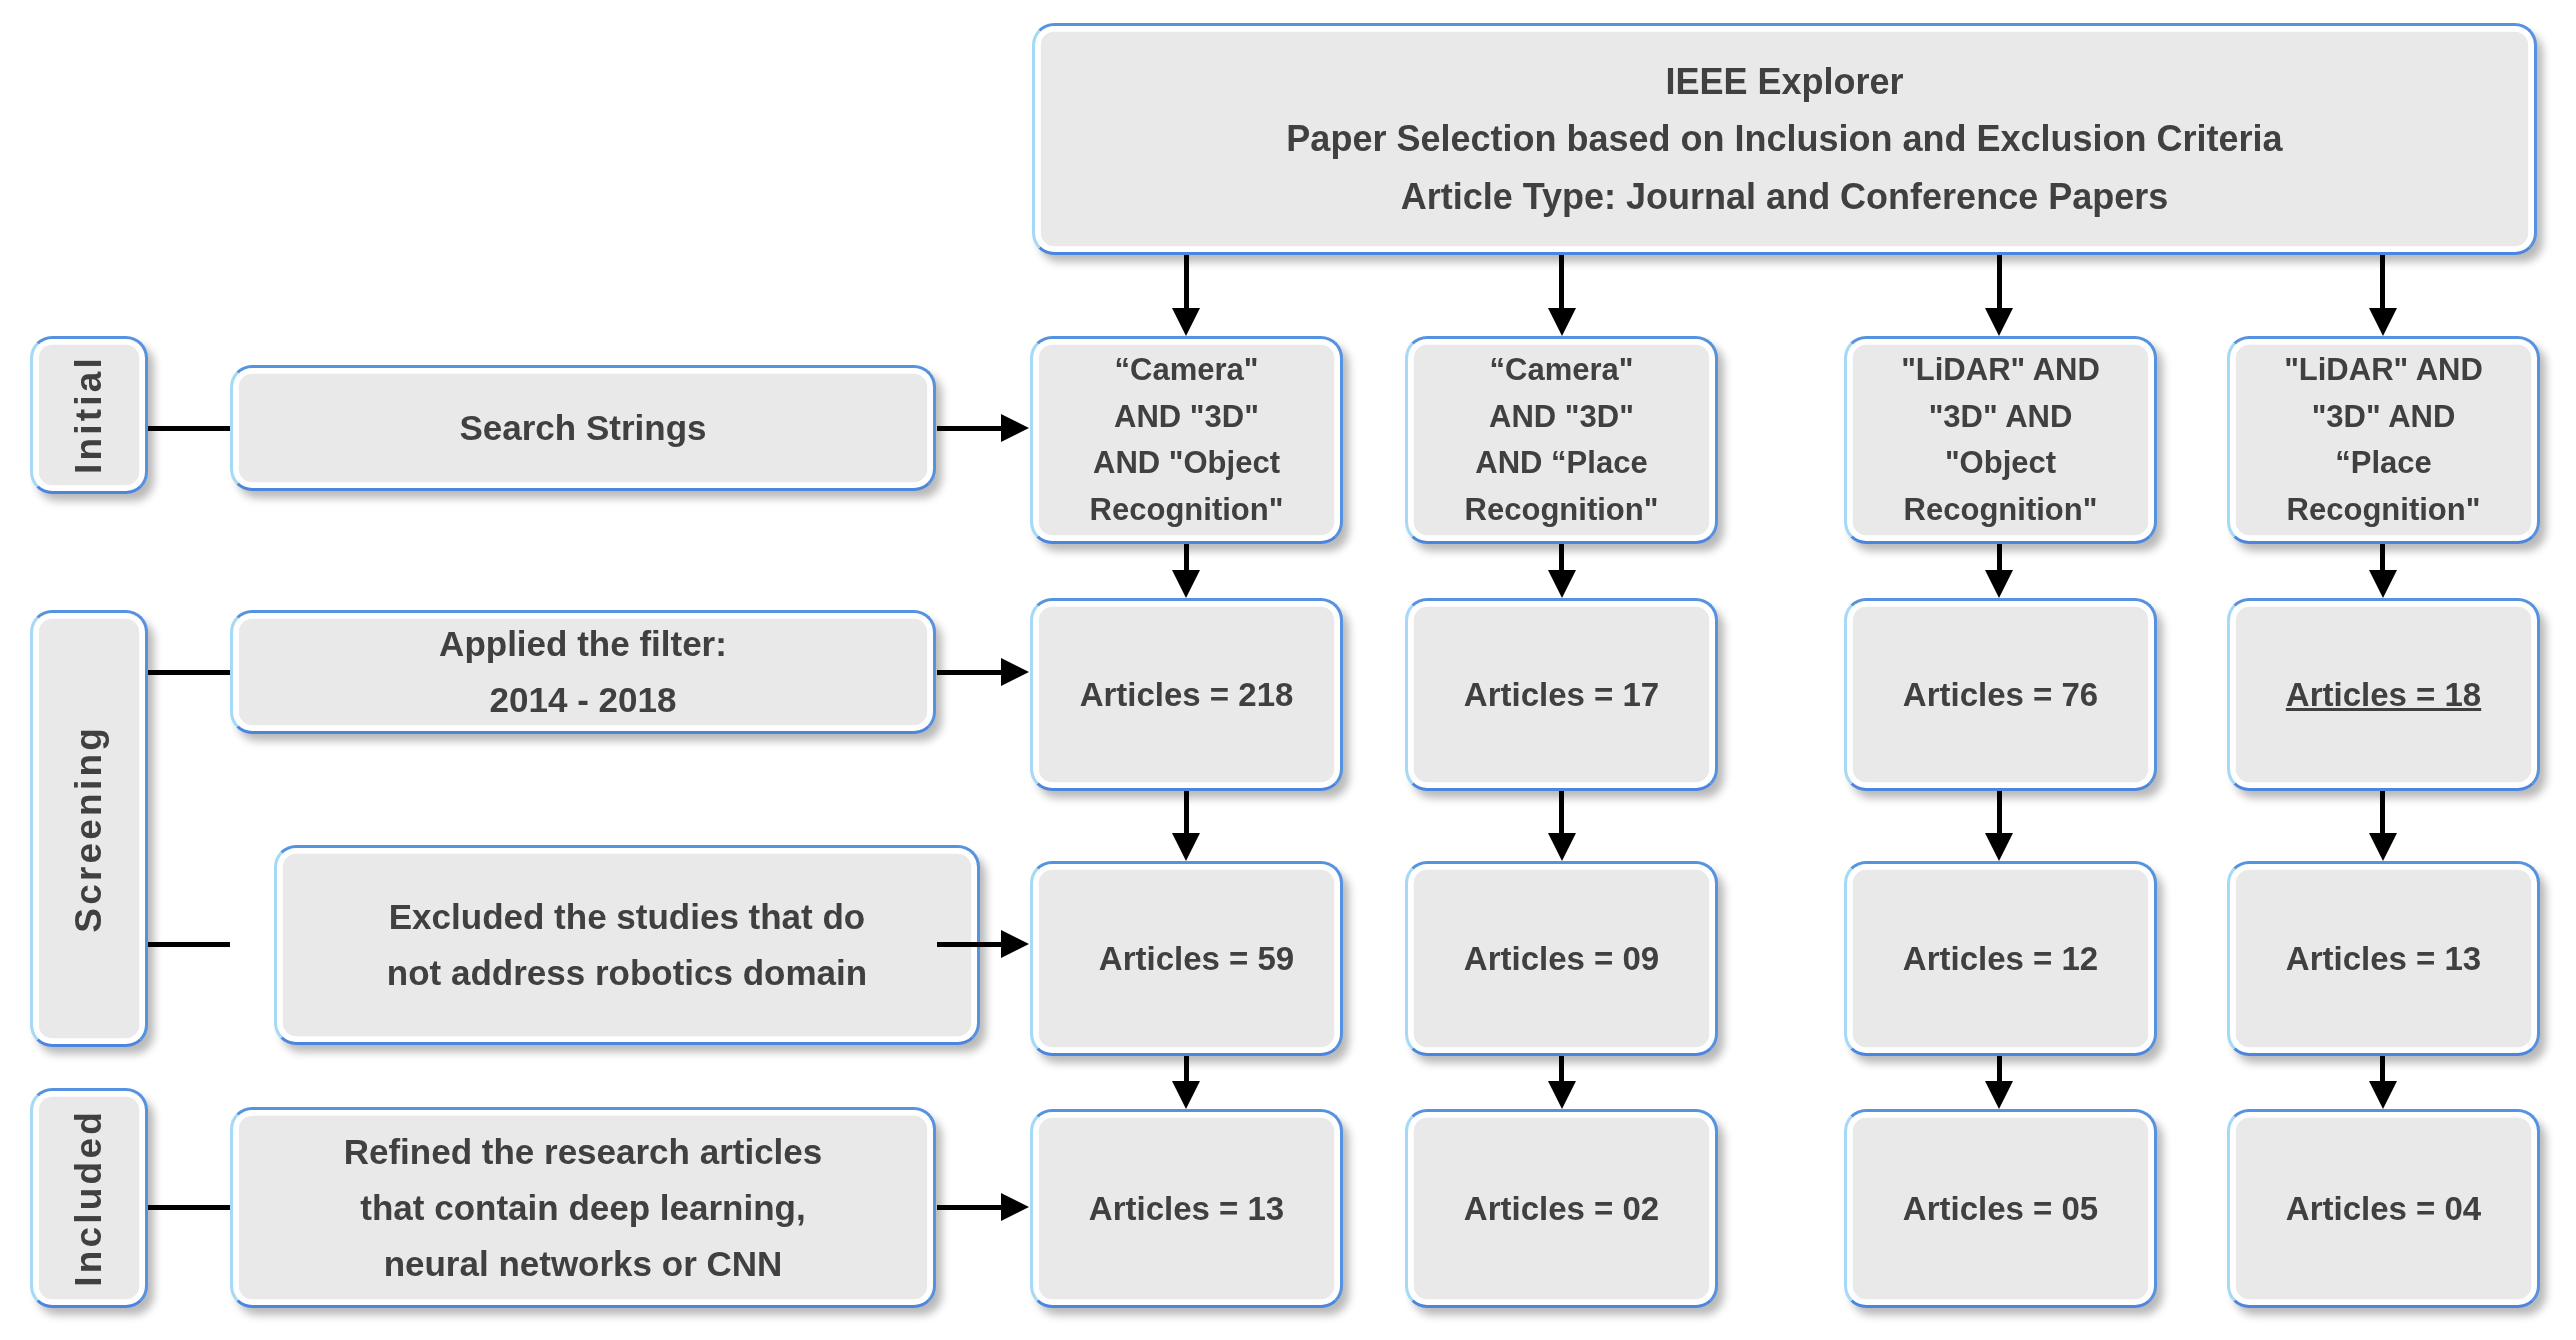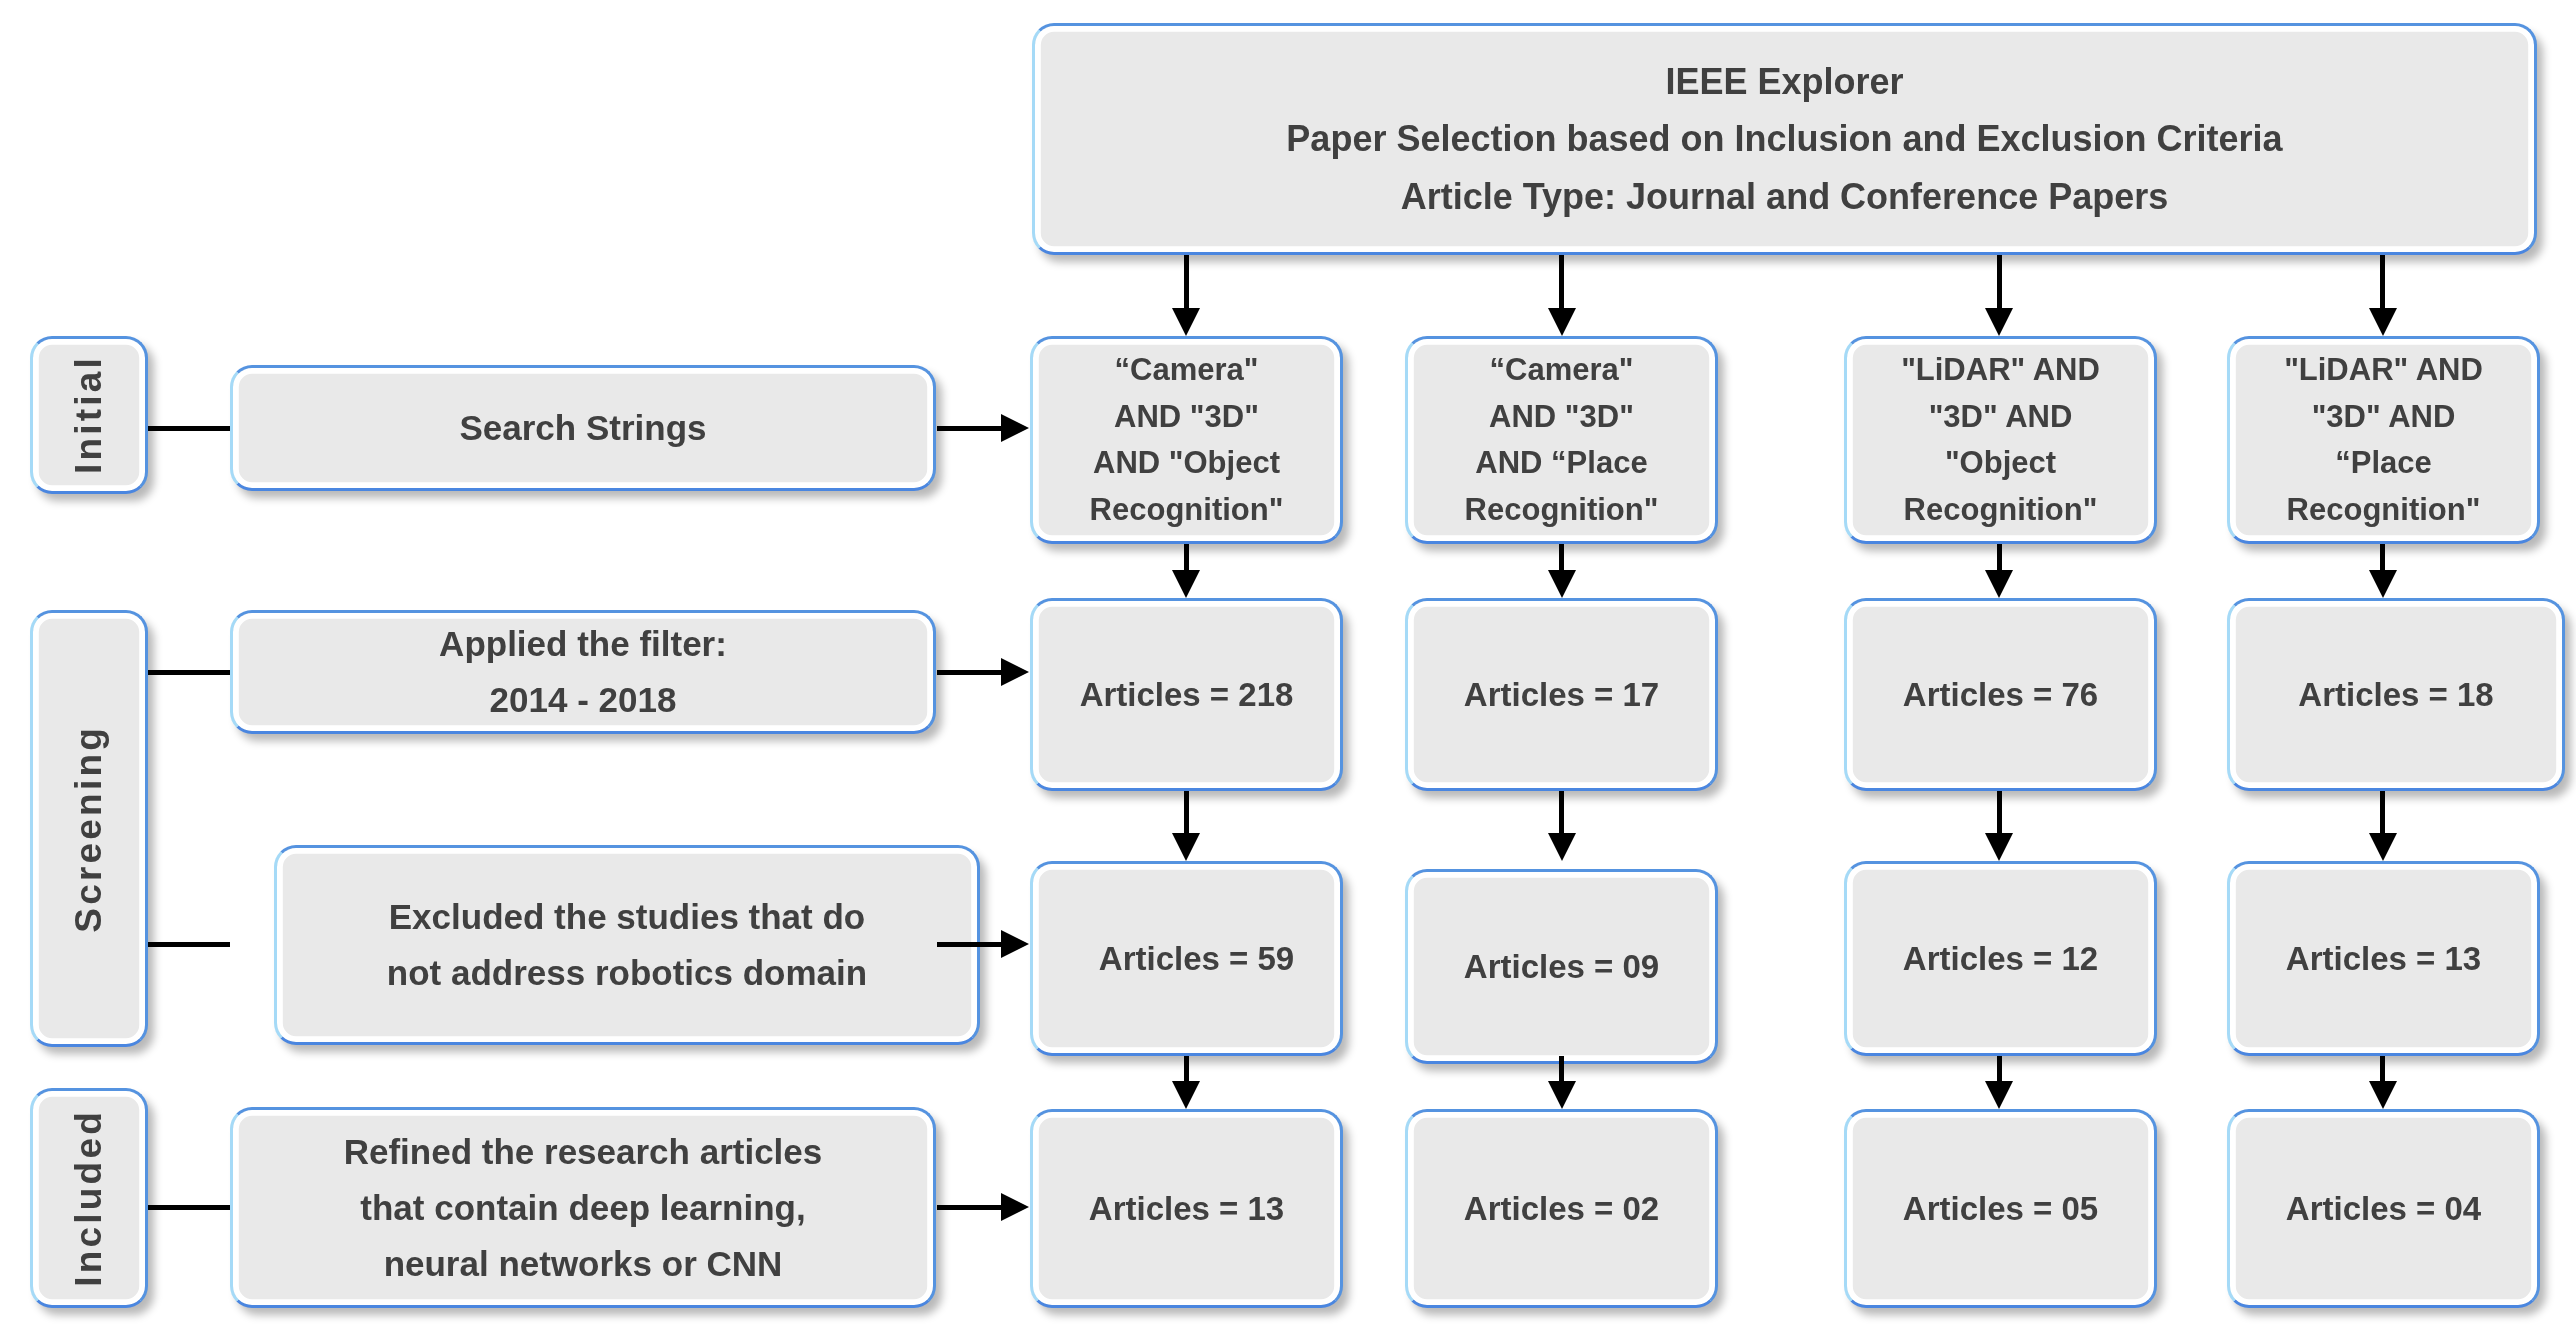--- a/index.html
+++ b/index.html
@@ -128,21 +128,21 @@
 
   <div class="node query" style="left:1405px; top:336px; width:313px; height:208px;">
     <span class="txt">“Camera"
 AND "3D"
 AND “Place
 Recognition"</span>
   </div>
   <div class="node count" style="left:1405px; top:598px; width:313px; height:193px;">
     <span class="txt">Articles = 17</span>
   </div>
-  <div class="node count" style="left:1405px; top:861px; width:313px; height:195px;margin-top:8px;">
+  <div class="node count" style="left:1405px; top:861px; width:313px; height:195px;">
     <span class="txt">Articles = 09</span>
   </div>
   <div class="node count" style="left:1405px; top:1109px; width:313px; height:199px;">
     <span class="txt">Articles = 02</span>
   </div>
 
   <div class="node query" style="left:1844px; top:336px; width:313px; height:208px;">
     <span class="txt">"LiDAR" AND
 "3D" AND
 "Object
@@ -157,21 +157,21 @@
   <div class="node count" style="left:1844px; top:1109px; width:313px; height:199px;">
     <span class="txt">Articles = 05</span>
   </div>
 
   <div class="node query" style="left:2227px; top:336px; width:313px; height:208px;">
     <span class="txt">"LiDAR" AND
 "3D" AND
 “Place
 Recognition"</span>
   </div>
-  <div class="node count" style="left:2227px; top:598px; width:338px; height:193px;">
+  <div class="node count" style="left:2227px; top:598px; width:313px; height:193px;text-decoration:underline;">
     <span class="txt">Articles = 18</span>
   </div>
   <div class="node count" style="left:2227px; top:861px; width:313px; height:195px;">
     <span class="txt">Articles = 13</span>
   </div>
   <div class="node count" style="left:2227px; top:1109px; width:313px; height:199px;">
     <span class="txt">Articles = 04</span>
   </div>
 
   <div class="vline" style="left:1184px; top:255px; height:55px;"></div>

